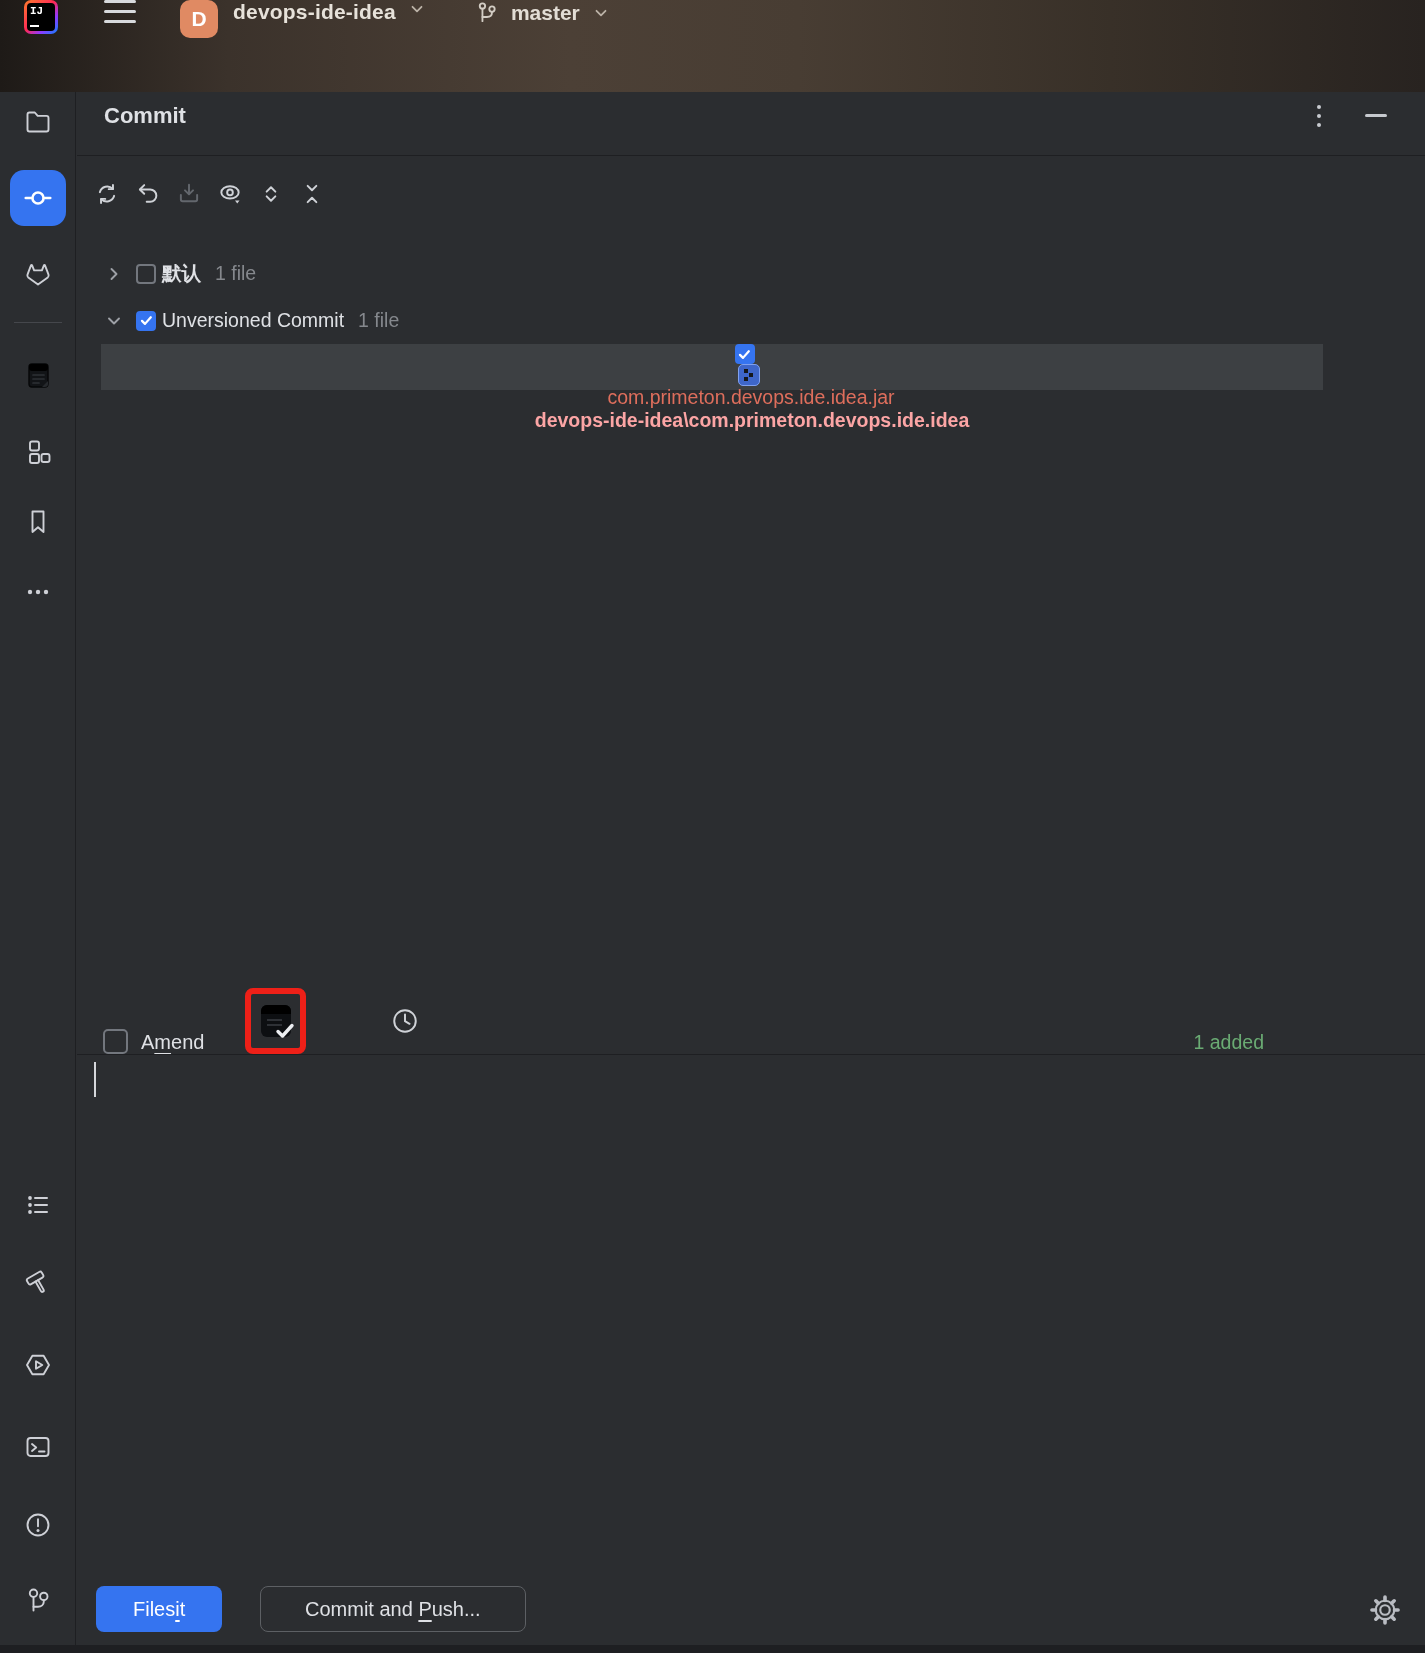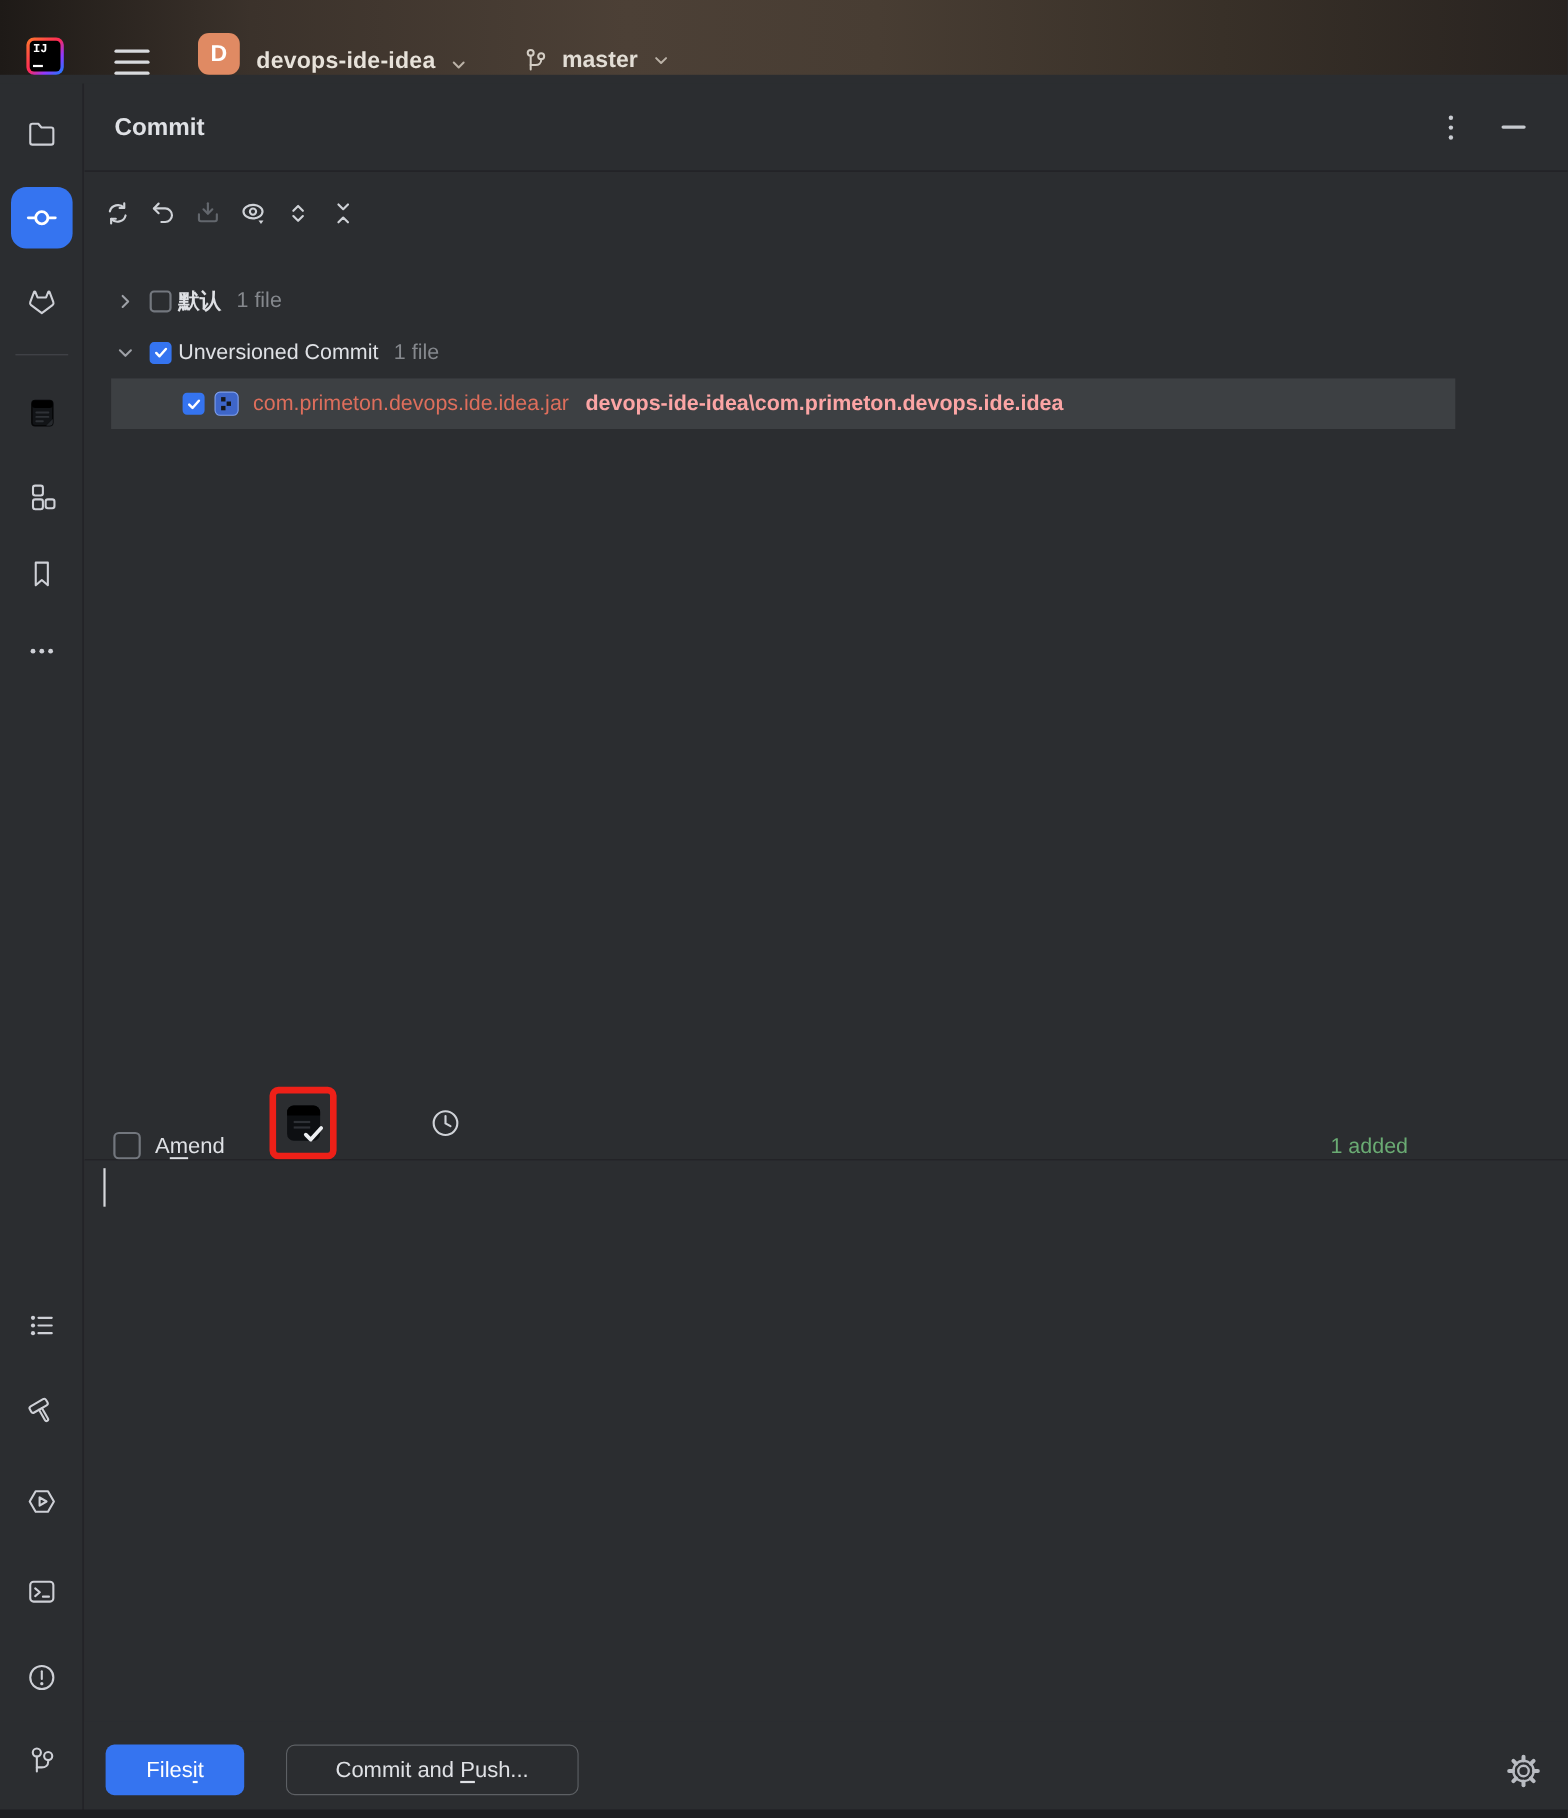--- a/index.html
+++ b/index.html
@@ -7,23 +7,23 @@
     width:1425px; height:1653px; overflow:hidden;
     background:#2b2d30;
     font-family:"Liberation Sans","DejaVu Sans",sans-serif;
     -webkit-font-smoothing:antialiased;
   }
   svg{ display:block; }
   .stk{ fill:none; stroke:#ced0d6; stroke-width:1.9; stroke-linecap:round; stroke-linejoin:round; }
 
   
   .titlebar{
-    position:absolute; left:0; top:0; width:1425px; height:68px; z-index:6;
+    position:absolute; left:0; top:0; width:1425px; height:92px; z-index:6;
     background:linear-gradient(90deg,#1e1a17 0%,#3b322b 16%,#4c4036 40%,#483d33 56%,#383028 78%,#282320 100%);
-    display:flex; align-items:flex-end;
+    display:flex; align-items:flex-start;
   }
   .ij-logo{ position:relative; width:34px; height:34px; margin-left:24px; border-radius:7px;
     background:linear-gradient(135deg,#ff7c2b 0%,#fe2857 48%,#9039ff 72%,#0a84ff 100%); flex:none;}
   .ij-inner{ position:absolute; inset:3px; background:#000; border-radius:4px;
     color:#fff; font:700 11px "Liberation Mono","DejaVu Sans Mono",monospace; padding:2px 0 0 3px; letter-spacing:0;}
   .ij-inner::after{ content:""; position:absolute; left:3px; bottom:4px; width:9px; height:2.5px; background:#fff;}
   .hamburger{ margin-left:46px; width:32px; display:flex; flex-direction:column; gap:7px; cursor:pointer; flex:none;}
   .hamburger i{ display:block; height:3px; border-radius:2px; background:#d8dadd;}
   .proj-avatar{ width:38px; height:38px; margin-left:44px; border-radius:10px; background:#e08a63;
     color:#fff; font-size:21px; font-weight:700; display:flex; align-items:center; justify-content:center; flex:none;}
@@ -57,41 +57,41 @@
   
   .tree{ position:absolute; left:77px; top:250px; width:1348px;}
   .tree-row{ height:47px; display:flex; align-items:center; padding-left:27px; font-size:19.5px; color:#dfe1e5;}
   .tw-chevron{ width:20px; flex:none; display:flex; align-items:center; justify-content:center;}
   .cb{ width:20px; height:20px; border-radius:4px; border:2px solid #73777e; flex:none; margin-left:12px;}
   .cb.checked{ background:#3574f0; border-color:#3574f0; display:flex; align-items:center; justify-content:center;}
   .grp-name{ margin-left:6px;}
   .bold{ font-weight:700;}
   .count{ margin-left:14px; color:#85888d;}
   .file-row{ height:46px; margin-left:24px; width:1222px; background:#3d4043;
-    display:flex; align-items:center; padding-left:65px; cursor:pointer;}
+    display:flex; align-items:center; padding-left:65px; cursor:pointer;flex-direction:column;}
   .file-cb{ margin-left:0;}
   .jar-icon{ position:relative; width:22px; height:22px; margin-left:9px; border-radius:5px;
     background:#3e66c9; border:1.5px solid #7fa0ef; flex:none;}
   .jar-icon i{ position:absolute; width:4px; height:4px; background:#15171a;}
   .file-name{ margin-left:13px; font-size:19.5px; color:#de6e5c; white-space:nowrap;}
   .file-path{ margin-left:15px; font-size:19.5px; color:#fca5a5; white-space:nowrap;font-weight:bold;}
 
   
   .amend-row{ position:absolute; left:77px; top:988px; width:1212px; height:66px; display:flex; align-items:flex-end;}
   .amend-cb{ width:25px; height:25px; border-radius:5px; border:2px solid #73777e; margin-left:26px; flex:none; cursor:pointer;}
   .amend-label{ margin-left:13px; font-size:20px; color:#dfe1e5; cursor:pointer;}
   .mn{ text-decoration:underline; text-underline-offset:3.5px; text-decoration-thickness:1.5px;}
   .anno-box{ position:absolute; left:168px; top:0; width:61px; height:66px;
     border:6px solid #ee2018; border-radius:8px; display:flex; align-items:center; justify-content:center;}
   .checks-icon{ position:relative; width:30px; height:32px; background:#0d0f12; border-radius:6px; cursor:pointer;}
   .checks-icon::before{ content:""; position:absolute; left:0; top:0; right:0; height:9px; background:#000; border-radius:6px 6px 0 0;}
   .checks-icon .ln{ position:absolute; left:6px; width:15px; height:2px; background:#2e3136;}
   .checks-icon svg{ position:absolute; right:-4px; bottom:-2px;}
   .clock-btn{ position:absolute; left:314px; top:19px; width:28px; height:28px; cursor:pointer;}
-  .added-badge{ margin-left:auto; margin-right:9px; font-size:19.5px; color:#6aab73;}
+  .added-badge{ margin-left:auto; margin-right:25px; font-size:19.5px; color:#6aab73;}
 
   .amend-divider{ position:absolute; left:77px; top:1054px; width:1348px; height:1px; background:#1e1f22;}
 
   
   .message-area{ position:absolute; left:77px; top:1055px; width:1348px; height:510px; background:#2b2d30; cursor:text;}
   .caret{ position:absolute; left:17px; top:7px; width:2px; height:35px; background:#d5d7db;}
 
   
   .commit-btn{ position:absolute; left:96px; top:1586px; height:46px; padding:0 37px;
     background:#3574f0; border:none; border-radius:8px; color:#fff; font-size:20px; font-weight:400;

